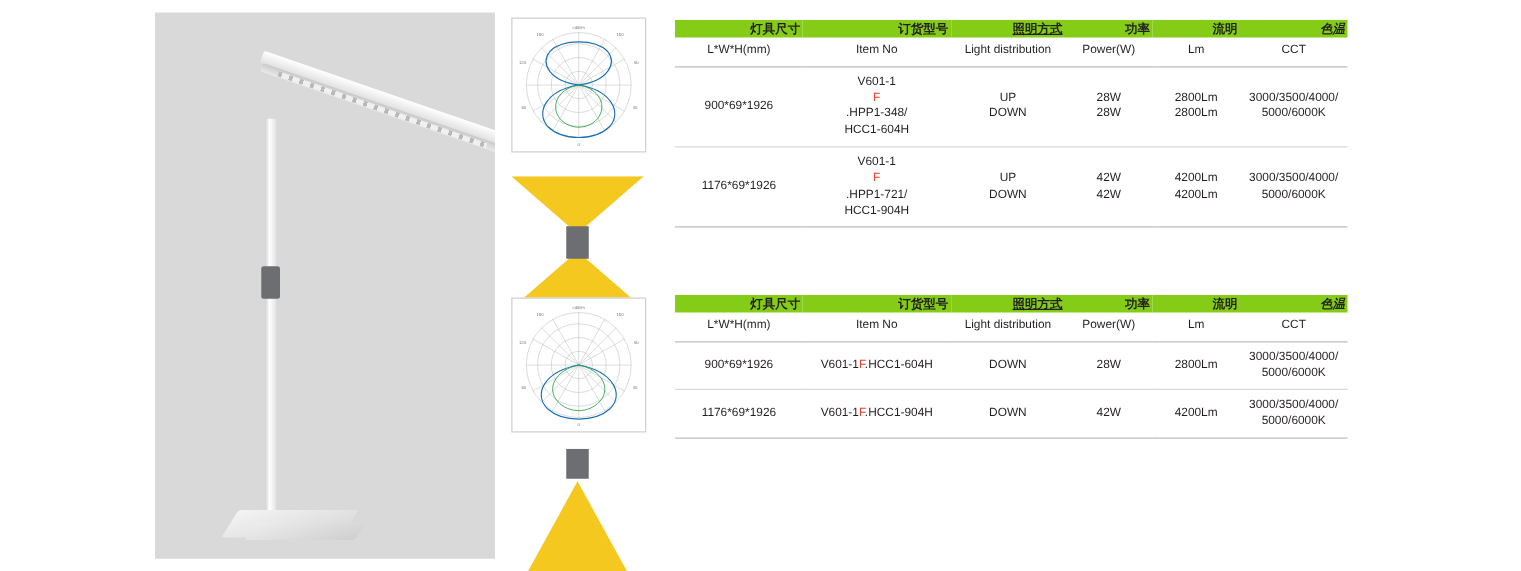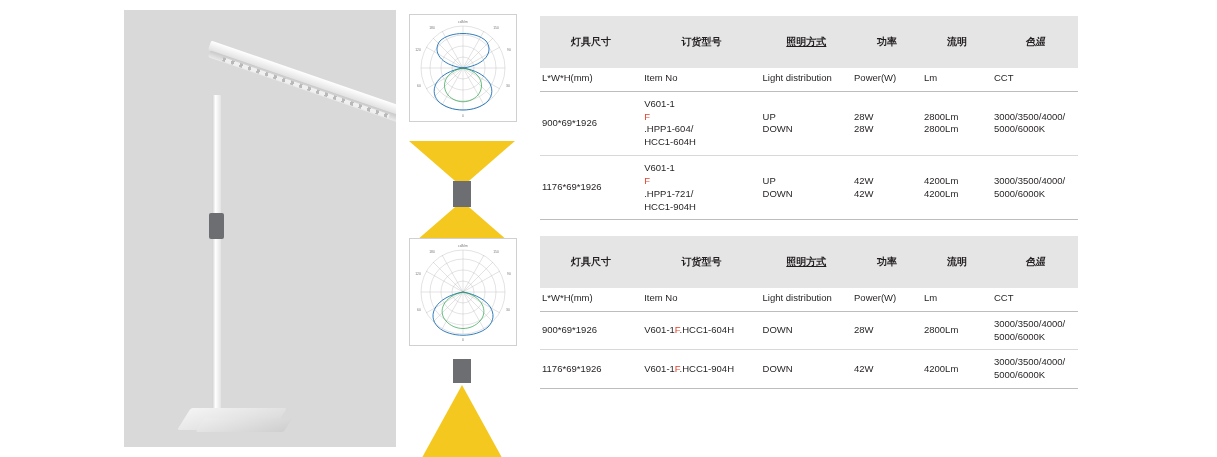--- a/index.html
+++ b/index.html
@@ -176,29 +176,29 @@
     position: absolute;
     border-collapse: collapse;
     width: 538px;
     font-size: 9.5px;
     color: #231f20;
   }
   #spec-table-up-down { left: 540px; top: 16px; }
   #spec-table-down    { left: 540px; top: 236px; }
 
   .spec-table th {
-    background: #e5e5e5;
+    background: #84cc16;
     font-weight: bold;
     font-size: 10px;
-    padding: 19px 2px;
+    padding: 0 2px;
+    text-align: right;
+    border: none;
+  }
+  .spec-table td {
     text-align: center;
-    border: none;
-  }
-  .spec-table td {
-    text-align: left;
     padding: 6px 2px;
     border-bottom: 1px solid #d8d8d8;
     line-height: 1.35;
   }
   .spec-table tr.subhead td {
     padding: 4px 2px 6px;
     border-bottom: 1px solid #bdbdbd;
   }
   .spec-table tr.lastrow td {
     border-bottom: 1px solid #bdbdbd;
@@ -318,21 +318,21 @@
       <td>Power(W)</td>
       <td>Lm</td>
       <td>CCT</td>
     </tr>
     <tr>
       <td>900*69*1926</td>
       <td class="two-line">
         <span>
             <span>V601-1</span>
             <span class="hl">F</span>
-            <span>.HPP1-604/</span>
+            <span>.HPP1-348/</span>
           </span>
         <span>HCC1-604H</span>
       </td>
       <td class="two-line">
         <span>UP</span>
         <span>DOWN</span>
       </td>
       <td class="two-line">
         <span>28W</span>
         <span>28W</span>

